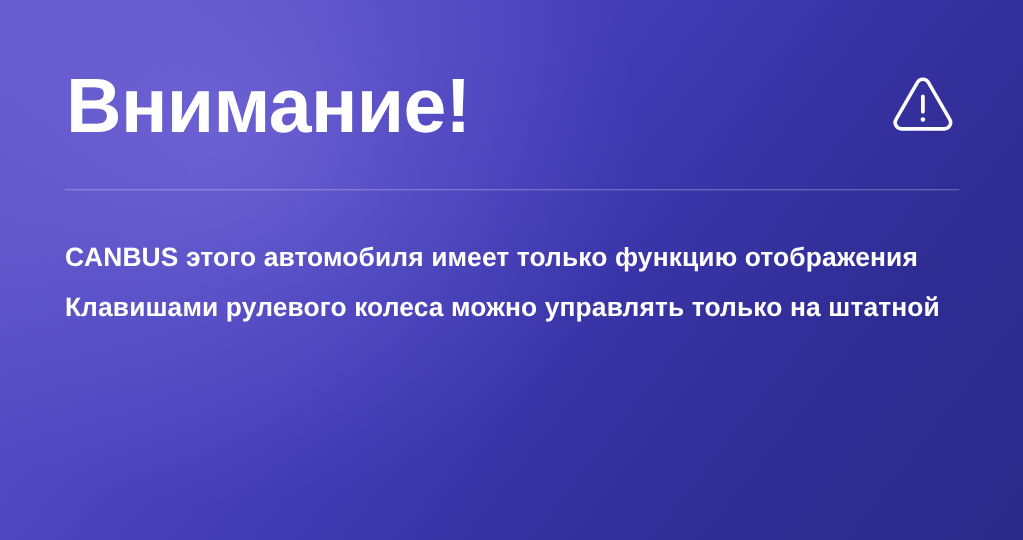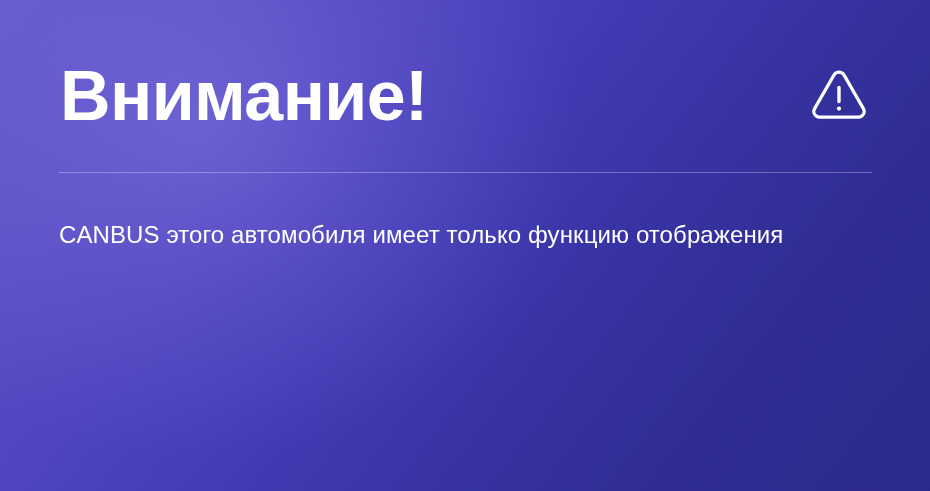--- a/index.html
+++ b/index.html
@@ -96,21 +96,21 @@
     position: absolute;
     left: 59px;
     top: 212px;
     right: 40px;
   }
 
   .body-line {
     color: #ffffff;
     font-size: 24px;
     line-height: 45px;
-    font-weight: 400;
+    font-weight: 700;
     letter-spacing: 0.1px;
     white-space: nowrap;
   }
 </style>
 </head>
 <body>
 
 <div id="notice-banner">
   <div class="content">
 
@@ -123,16 +123,17 @@
           <line x1="29" y1="20.5" x2="29" y2="34.5" stroke="#ffffff" stroke-width="3.4" stroke-linecap="round"></line>
           <circle cx="29" cy="41.6" r="2.1" fill="#ffffff"></circle>
         </svg>
       </span>
     </div>
 
     <div class="divider"></div>
 
     <div class="body-copy">
       <div class="body-line">CANBUS этого автомобиля имеет только функцию отображения</div>
+      <div class="body-line">Клавишами рулевого колеса можно управлять только на штатной</div>
     </div>
 
   </div>
 </div>
 
 </body></html>

